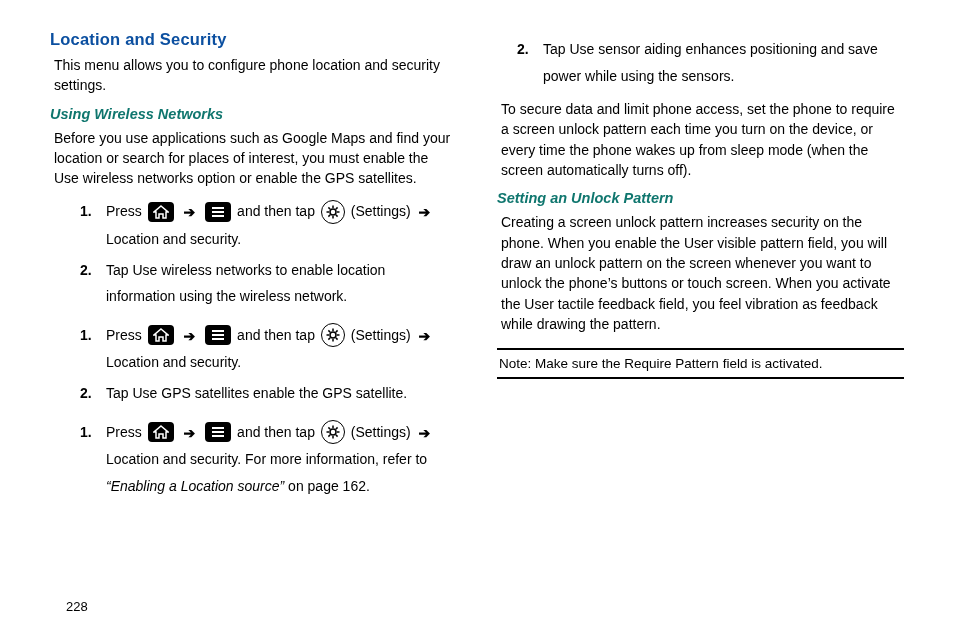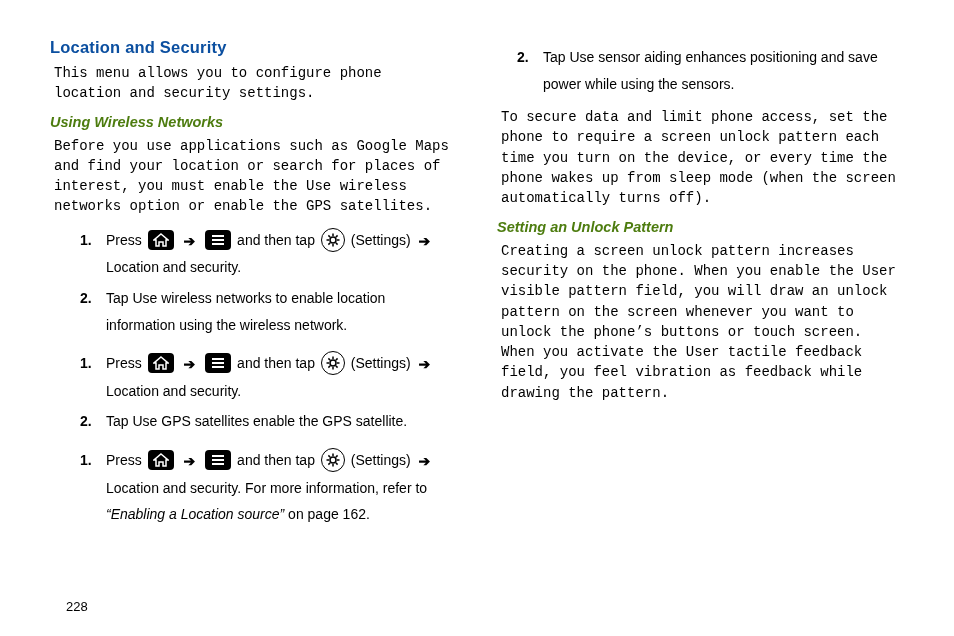--- a/index.html
+++ b/index.html
@@ -7,52 +7,52 @@
     padding: 0;
     background: #fff;
     font-family: Arial, Helvetica, sans-serif;
     font-size: 14px;
     color: #000;
   }
   .page {
     width: 954px;
     height: 636px;
     box-sizing: border-box;
-    padding: 38px 50px 20px 50px;
+    padding: 30px 50px 20px 50px;
     position: relative;
   }
   .columns {
     display: flex;
     gap: 40px;
   }
   .col {
     flex: 1;
     min-width: 0;
   }
   h2.section {
     color: #0b4fa0;
     font-size: 16.5px;
     font-weight: 900;
     font-stretch: condensed;
     letter-spacing: 0.2px;
     margin: 0 0 6px 0;
   }
   h3.subsection {
-    color: #4d7c0f;
+    color: #0f766e;
     font-size: 14.5px;
     font-style: italic;
     font-weight: bold;
     margin: 10px 0 6px 0;
   }
   p.body {
     margin: 4px 0 8px 0;
     line-height: 1.45;
     font-stretch: condensed;
   }
-  .indent-body { padding-left: 4px; font-family: Liberation Mono, monospace; }
+  .indent-body { padding-left: 4px; }
   ol.steps {
     list-style: none;
     margin: 4px 0 8px 0;
     padding: 0 0 0 30px;
   }
   ol.steps > li {
     position: relative;
     padding: 2px 0 2px 26px;
     line-height: 1.9;
     font-stretch: condensed;
@@ -262,18 +262,21 @@
           <span class="num">2.</span>
           <span>Tap </span><span class="bold">Use sensor aiding</span><span> enhances positioning and save power while using the sensors.</span>
         </li>
       </ol>
 
       <p class="body indent-body">To secure data and limit phone access, set the phone to require a screen unlock pattern each time you turn on the device, or every time the phone wakes up from sleep mode (when the screen automatically turns off).</p>
 
       <h3 class="subsection">Setting an Unlock Pattern</h3>
       <p class="body indent-body">Creating a screen unlock pattern increases security on the phone. When you enable the User visible pattern field, you will draw an unlock pattern on the screen whenever you want to unlock the phone’s buttons or touch screen. When you activate the User tactile feedback field, you feel vibration as feedback while drawing the pattern.</p>
 
+      <div class="note-box">
+        <span class="bold">Note:</span><span> Make sure the Require Pattern field is activated.</span>
+      </div>
 
     </div>
   </div>
 
   <div class="page-num">228</div>
 </div>
 
 </body></html>

